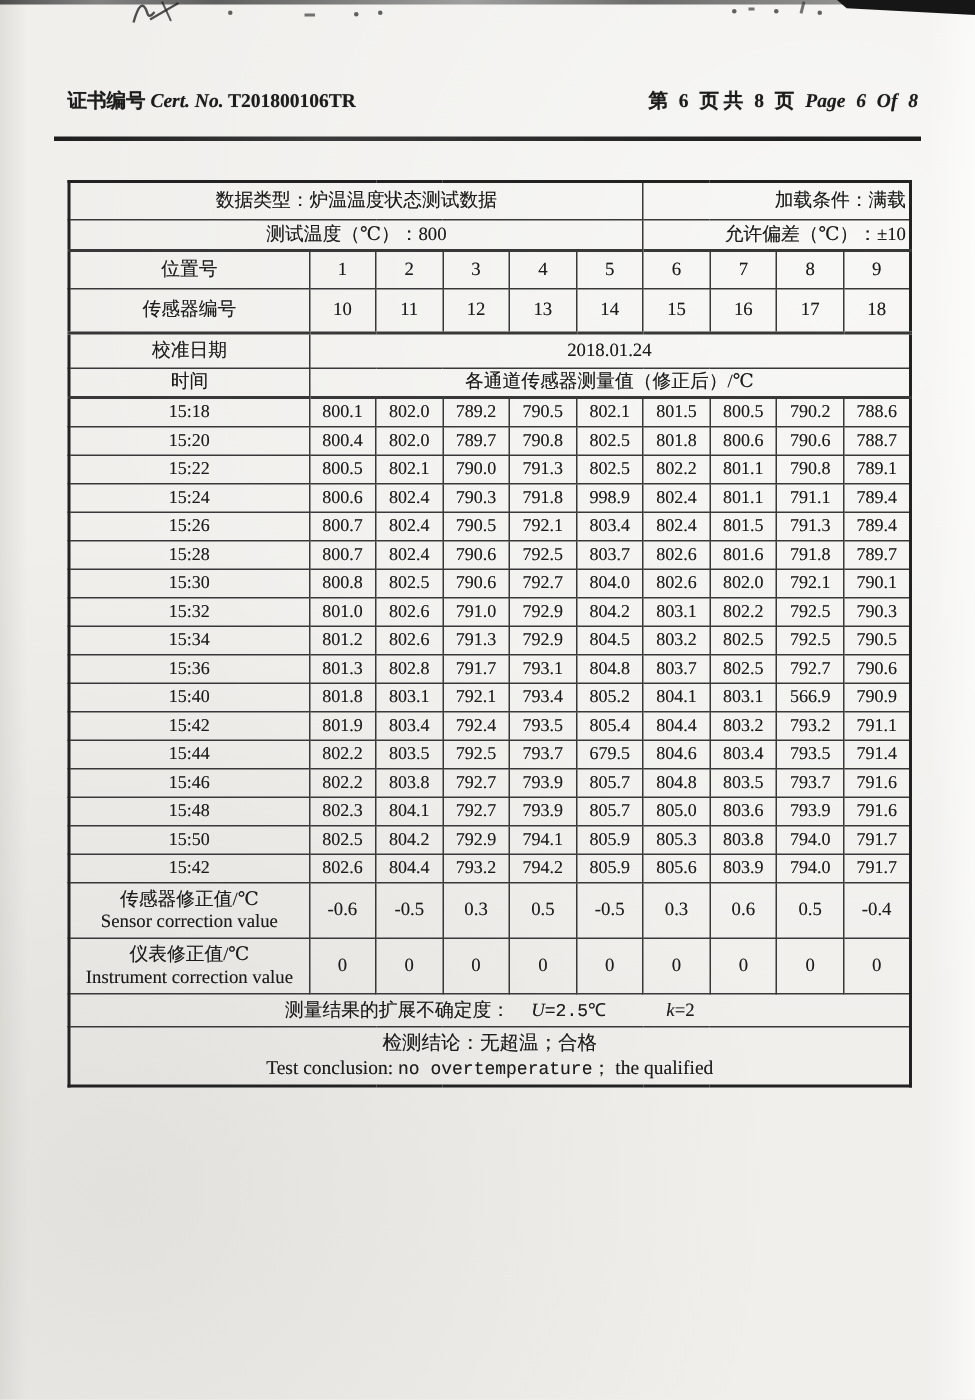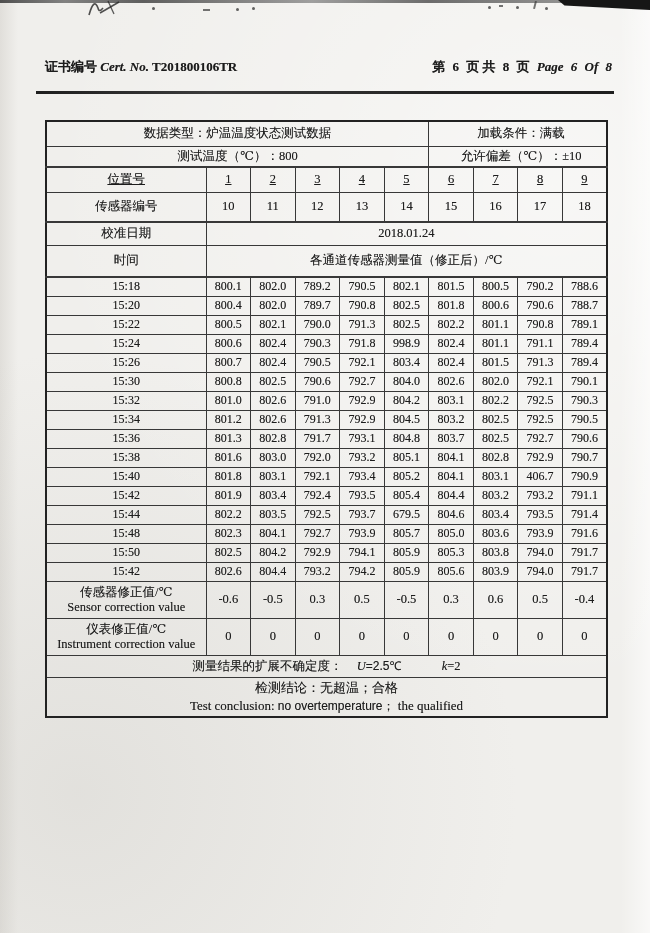--- a/index.html
+++ b/index.html
@@ -37,38 +37,38 @@
     border-collapse:collapse;table-layout:fixed;
     border:2.5px solid #222;
   }
   .test-table td{
     border:1px solid #383838;
     text-align:center;vertical-align:middle;
     font-size:12.5px;padding:0 2px;
     text-shadow:0 0 .4px rgba(45,45,45,.5);
     overflow:hidden;white-space:nowrap;
   }
-  .test-table td.left{text-align:center;padding-left:9px;}
+  .test-table td.left{text-align:right;padding-left:9px;}
   .r-top{height:25px;}
   .r-temp{height:21px;margin-left:28px;}
   .r-temp td{border-bottom-width:2px;}
-  .r-pos{height:25px;text-decoration:underline;}
+  .r-pos{height:25px;}
   .r-sid{height:30px;}
   .r-sid td{border-bottom-width:2px;margin-top:36px;}
   .r-cal{height:23px;margin-top:20px;}
-  .r-time{height:32px;padding-left:40px;}
+  .r-time{height:20px;padding-left:40px;}
   .r-time td{border-bottom-width:2px;}
   #readings-body tr{height:19px;font-family:Liberation Serif, serif;}
   #readings-body td{font-size:12px;}
   .r-corr{height:37px;}
   .label-bi{font-size:12px;line-height:1.2;white-space:normal;}
   .r-unc{height:22px;}
   .r-con{height:40px;}
   .r-con td{font-size:13px;line-height:1.35;white-space:normal;}
-  .mono{font-family:Liberation Sans, sans-serif;font-size:12px;}
+  .mono{font-family:Liberation Mono, monospace;font-size:12px;}
   .ital{font-style:italic;}
   .unc-gap{display:inline-block;width:34px;}
   .unc-gap2{display:inline-block;width:8px;}
 </style>
 </head>
 <body>
 
 <div class="artifact top-edge"></div>
 <div class="artifact corner-wedge"></div>
 <svg class="artifact" style="left:86px;top:0;" width="42" height="17">
@@ -217,20 +217,32 @@
         <td>802.4</td>
         <td>790.5</td>
         <td>792.1</td>
         <td>803.4</td>
         <td>802.4</td>
         <td>801.5</td>
         <td>791.3</td>
         <td>789.4</td>
       </tr>
       <tr>
+        <td>15:28</td>
+        <td>800.7</td>
+        <td>802.4</td>
+        <td>790.6</td>
+        <td>792.5</td>
+        <td>803.7</td>
+        <td>802.6</td>
+        <td>801.6</td>
+        <td>791.8</td>
+        <td>789.7</td>
+      </tr>
+      <tr>
         <td>15:30</td>
         <td>800.8</td>
         <td>802.5</td>
         <td>790.6</td>
         <td>792.7</td>
         <td>804.0</td>
         <td>802.6</td>
         <td>802.0</td>
         <td>792.1</td>
         <td>790.1</td>
@@ -265,41 +277,29 @@
         <td>802.8</td>
         <td>791.7</td>
         <td>793.1</td>
         <td>804.8</td>
         <td>803.7</td>
         <td>802.5</td>
         <td>792.7</td>
         <td>790.6</td>
       </tr>
       <tr>
-        <td>15:38</td>
-        <td>801.6</td>
-        <td>803.0</td>
-        <td>792.0</td>
-        <td>793.2</td>
-        <td>805.1</td>
-        <td>804.1</td>
-        <td>802.8</td>
-        <td>792.9</td>
-        <td>790.7</td>
-      </tr>
-      <tr>
         <td>15:40</td>
         <td>801.8</td>
         <td>803.1</td>
         <td>792.1</td>
         <td>793.4</td>
         <td>805.2</td>
         <td>804.1</td>
         <td>803.1</td>
-        <td>406.7</td>
+        <td>566.9</td>
         <td>790.9</td>
       </tr>
       <tr>
         <td>15:42</td>
         <td>801.9</td>
         <td>803.4</td>
         <td>792.4</td>
         <td>793.5</td>
         <td>805.4</td>
         <td>804.4</td>
@@ -311,20 +311,32 @@
         <td>15:44</td>
         <td>802.2</td>
         <td>803.5</td>
         <td>792.5</td>
         <td>793.7</td>
         <td>679.5</td>
         <td>804.6</td>
         <td>803.4</td>
         <td>793.5</td>
         <td>791.4</td>
+      </tr>
+      <tr>
+        <td>15:46</td>
+        <td>802.2</td>
+        <td>803.8</td>
+        <td>792.7</td>
+        <td>793.9</td>
+        <td>805.7</td>
+        <td>804.8</td>
+        <td>803.5</td>
+        <td>793.7</td>
+        <td>791.6</td>
       </tr>
       <tr>
         <td>15:48</td>
         <td>802.3</td>
         <td>804.1</td>
         <td>792.7</td>
         <td>793.9</td>
         <td>805.7</td>
         <td>805.0</td>
         <td>803.6</td>

